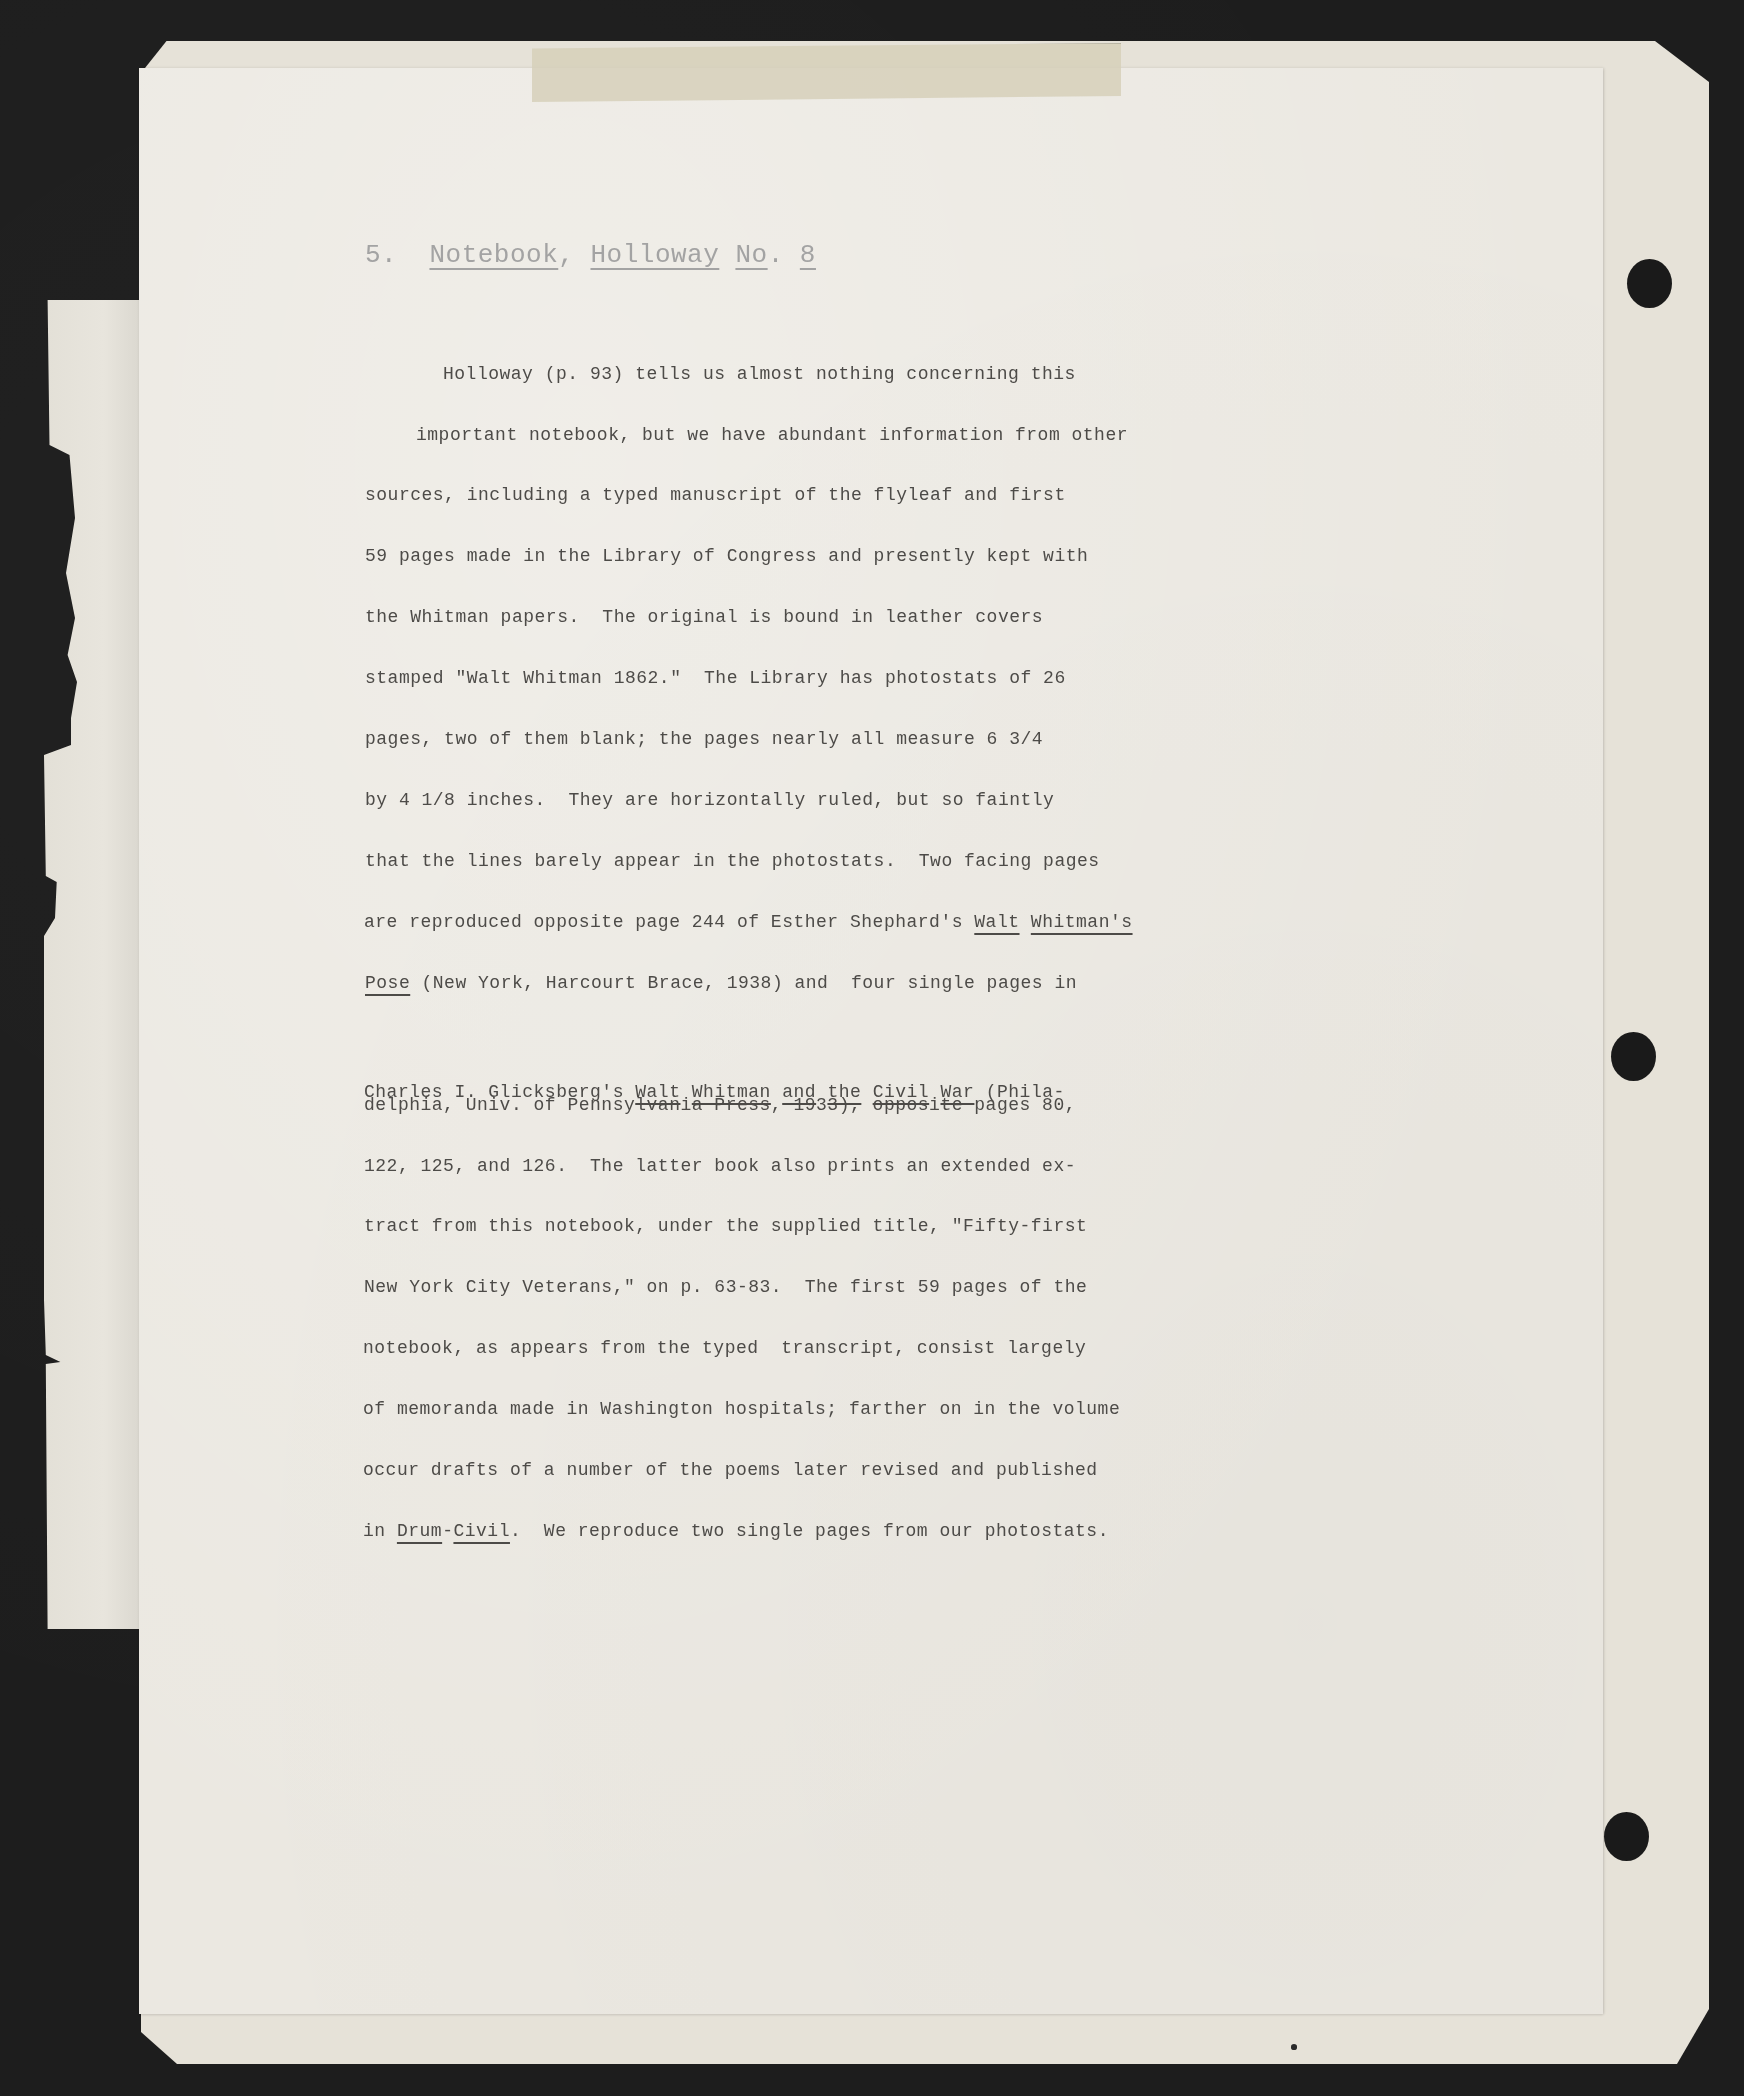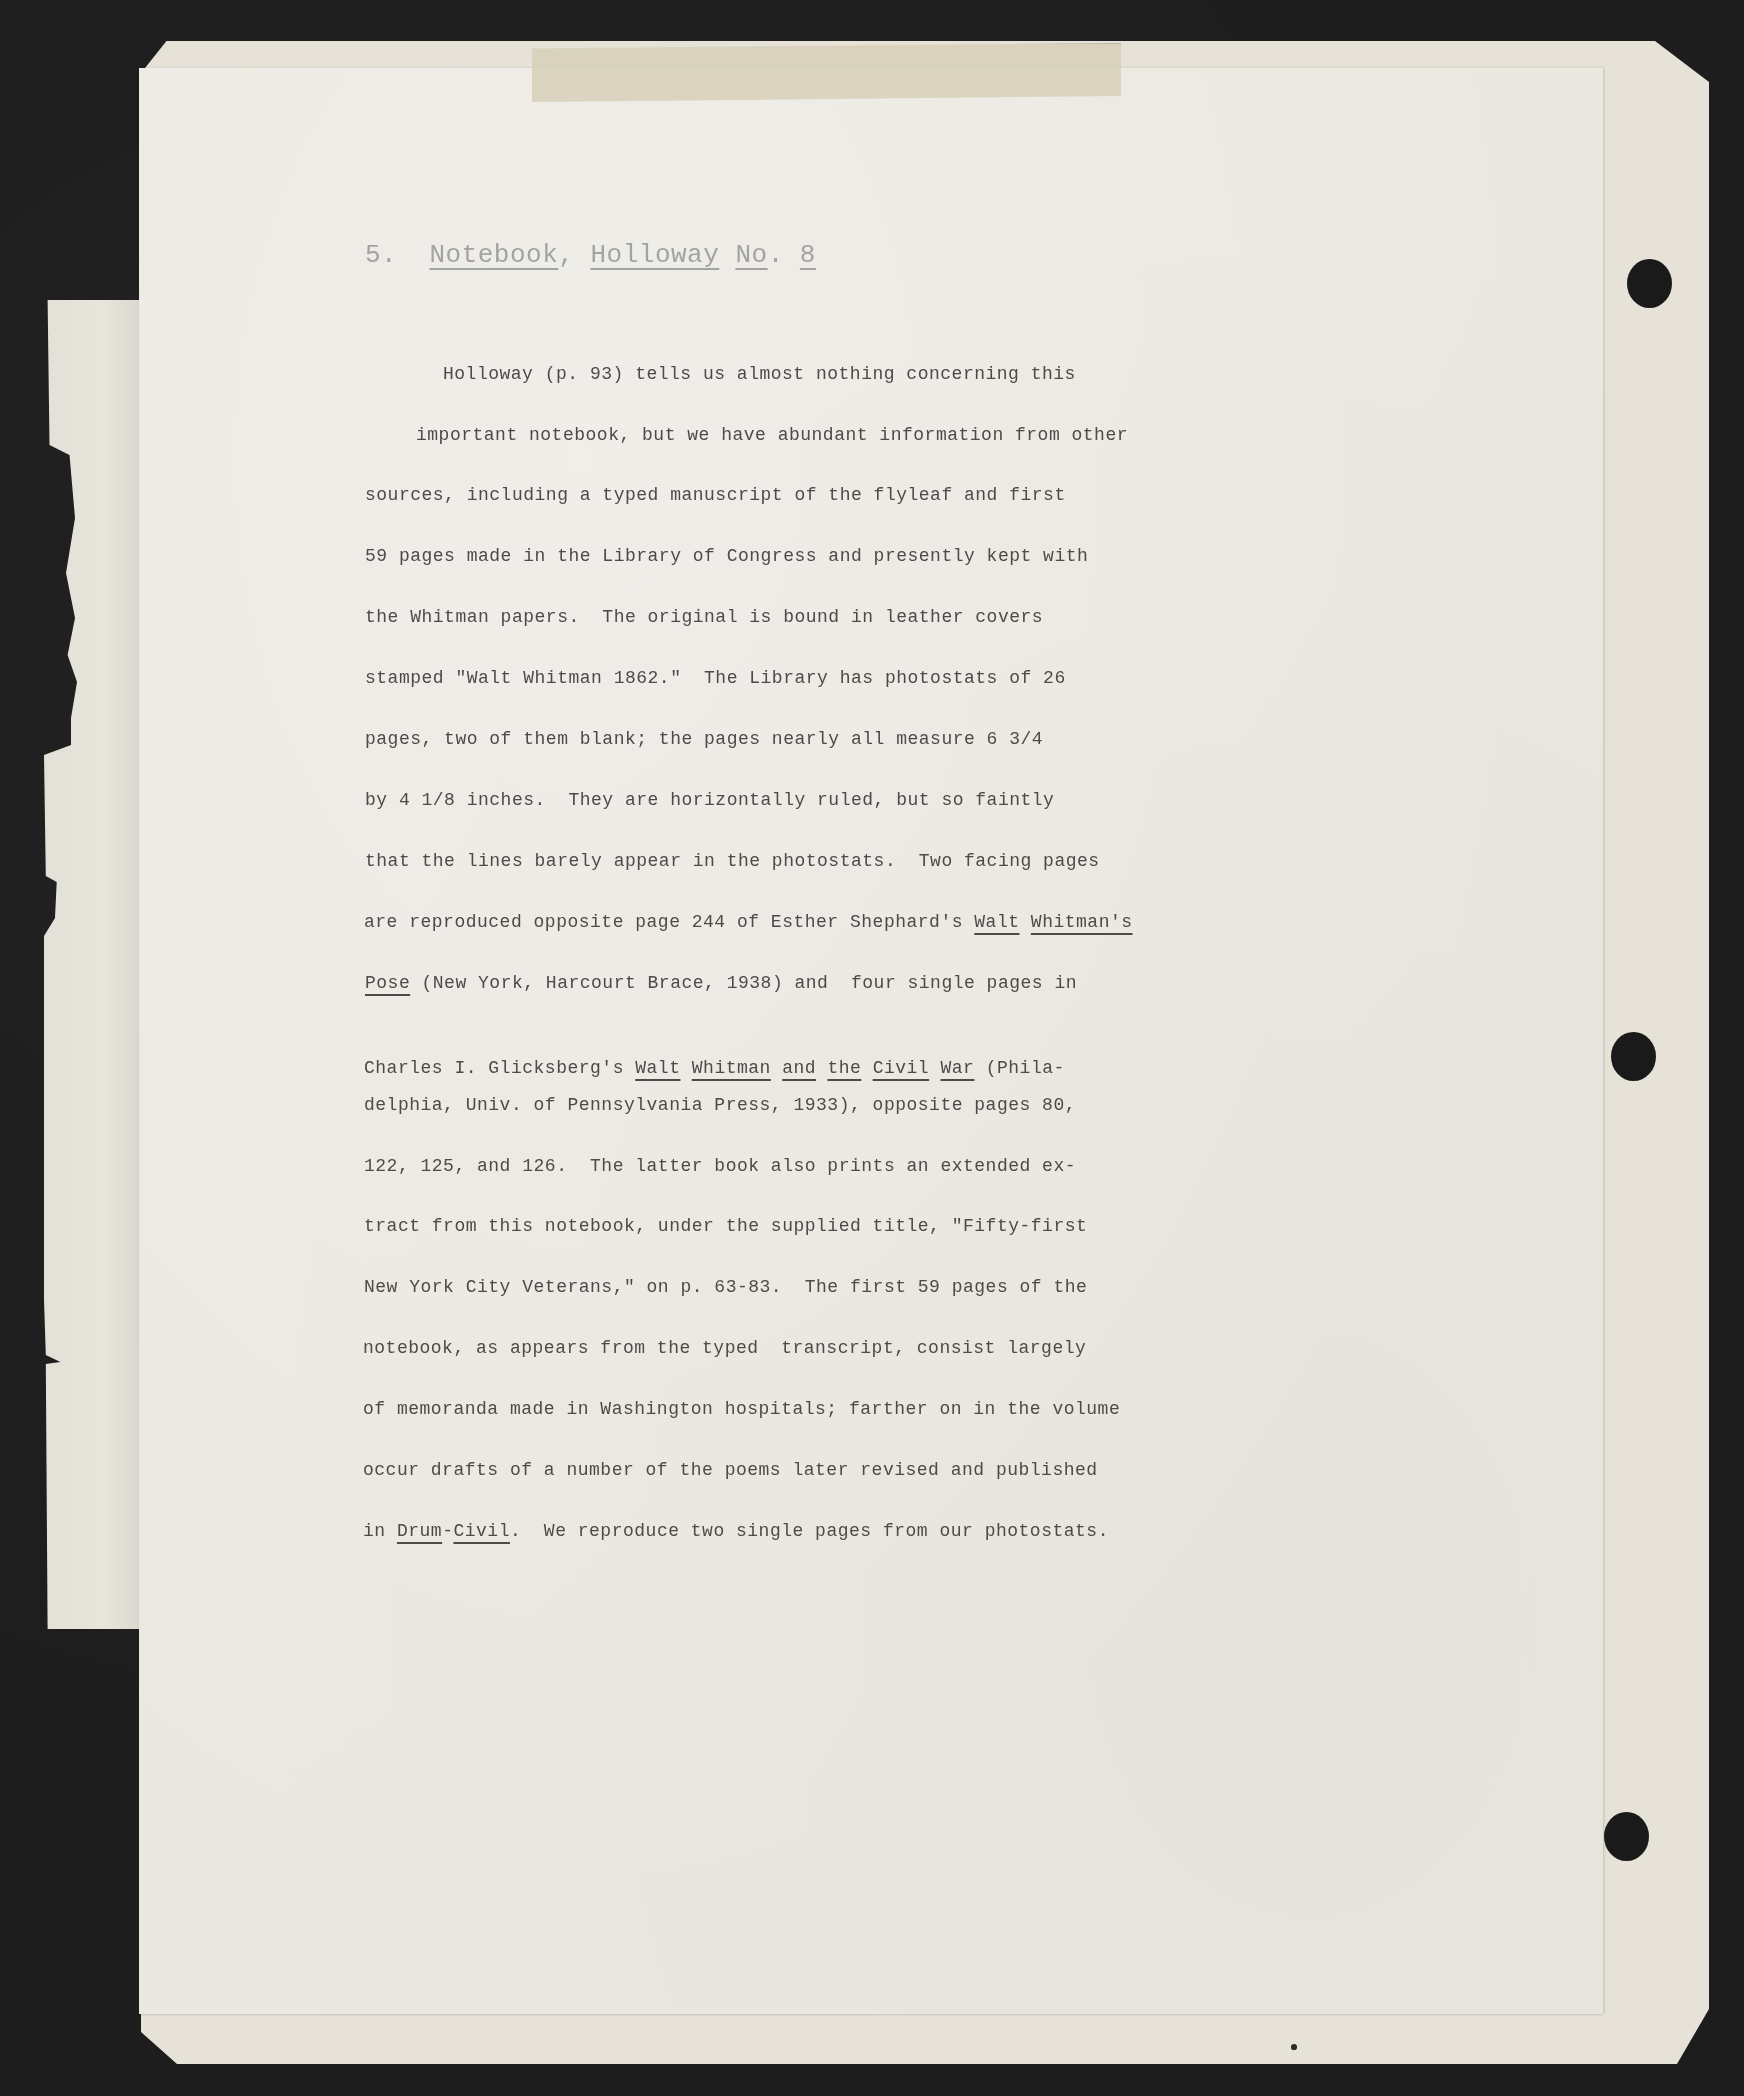--- a/index.html
+++ b/index.html
@@ -158,21 +158,21 @@
   <div class="line" style="left:365px; top:607px;">the Whitman papers.  The original is bound in leather covers</div>
   <div class="line" style="left:365px; top:668px;">stamped "Walt Whitman 1862."  The Library has photostats of 26</div>
   <div class="line" style="left:365px; top:729px;">pages, two of them blank; the pages nearly all measure 6 3/4</div>
   <div class="line" style="left:365px; top:790px;">by 4 1/8 inches.  They are horizontally ruled, but so faintly</div>
   <div class="line" style="left:365px; top:851px;">that the lines barely appear in the photostats.  Two facing pages</div>
 
   <div class="line" style="left:364px; top:912px;"><span>are reproduced opposite page 244 of Esther Shephard's </span><span class="u">Walt</span><span> </span><span class="u">Whitman's</span></div>
 
   <div class="line" style="left:365px; top:973px;"><span class="u">Pose</span><span> (New York, Harcourt Brace, 1938) and  four single pages in</span></div>
 
-  <div class="line" style="left:364px; top:1058px;"><span>Charles I. Glicksberg's </span><span class="u">Walt</span><span> </span><span class="u">Whitman</span><span> </span><span class="u">and</span><span> </span><span class="u">the</span><span> </span><span class="u">Civil</span><span> </span><span class="u">War</span><span> (Phila-</span></div>
+  <div class="line" style="left:364px; top:1082px;"><span>Charles I. Glicksberg's </span><span class="u">Walt</span><span> </span><span class="u">Whitman</span><span> </span><span class="u">and</span><span> </span><span class="u">the</span><span> </span><span class="u">Civil</span><span> </span><span class="u">War</span><span> (Phila-</span></div>
 
   <div class="line" style="left:364px; top:1095px;">delphia, Univ. of Pennsylvania Press, 1933), opposite pages 80,</div>
   <div class="line" style="left:364px; top:1156px;font-family:Liberation Mono, monospace;">122, 125, and 126.  The latter book also prints an extended ex-</div>
   <div class="line" style="left:364px; top:1216px;">tract from this notebook, under the supplied title, "Fifty-first</div>
   <div class="line" style="left:364px; top:1277px;">New York City Veterans," on p. 63-83.  The first 59 pages of the</div>
   <div class="line" style="left:363px; top:1338px;">notebook, as appears from the typed  transcript, consist largely</div>
   <div class="line" style="left:363px; top:1399px;">of memoranda made in Washington hospitals; farther on in the volume</div>
   <div class="line" style="left:363px; top:1460px;">occur drafts of a number of the poems later revised and published</div>
 
   <div class="line" style="left:363px; top:1521px;"><span>in </span><span class="u">Drum</span><span>-</span><span class="u">Civil</span><span>.  We reproduce two single pages from our photostats.</span></div>

